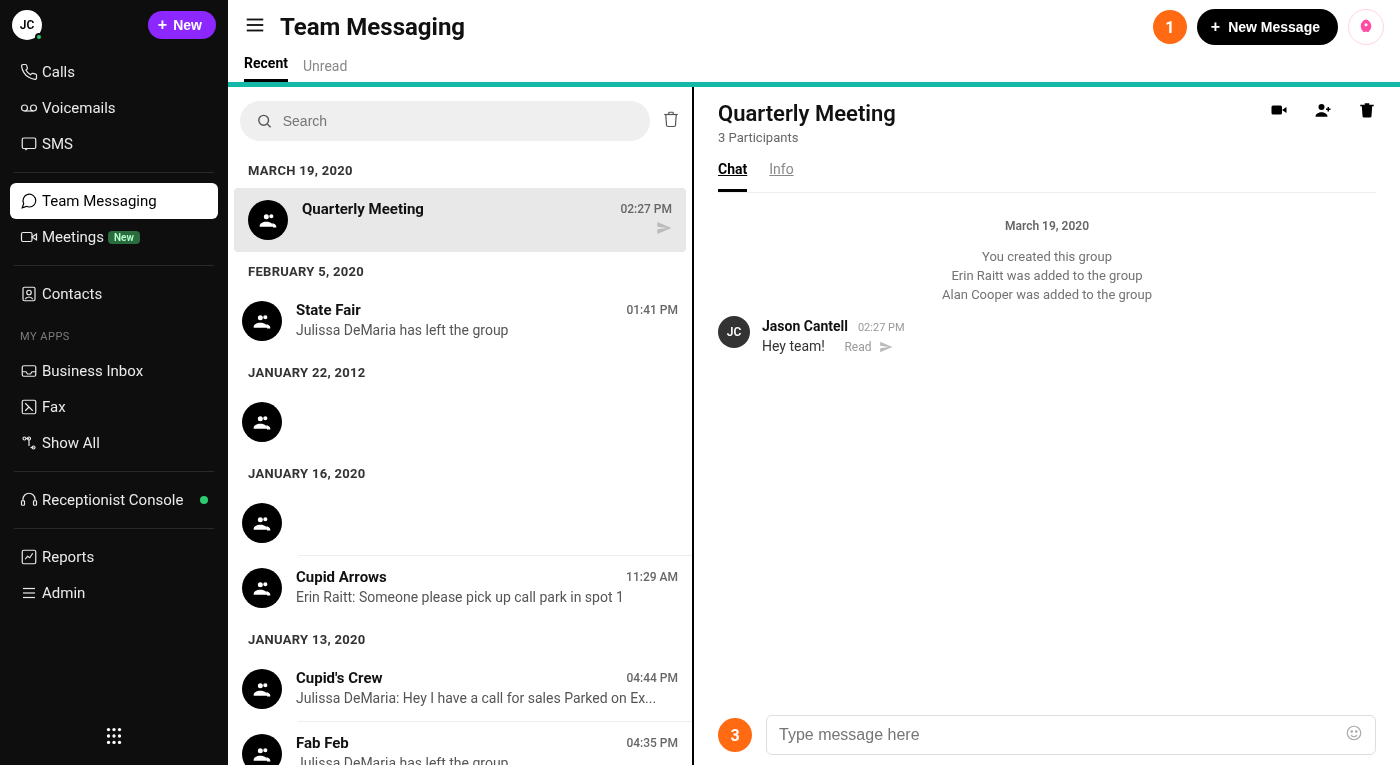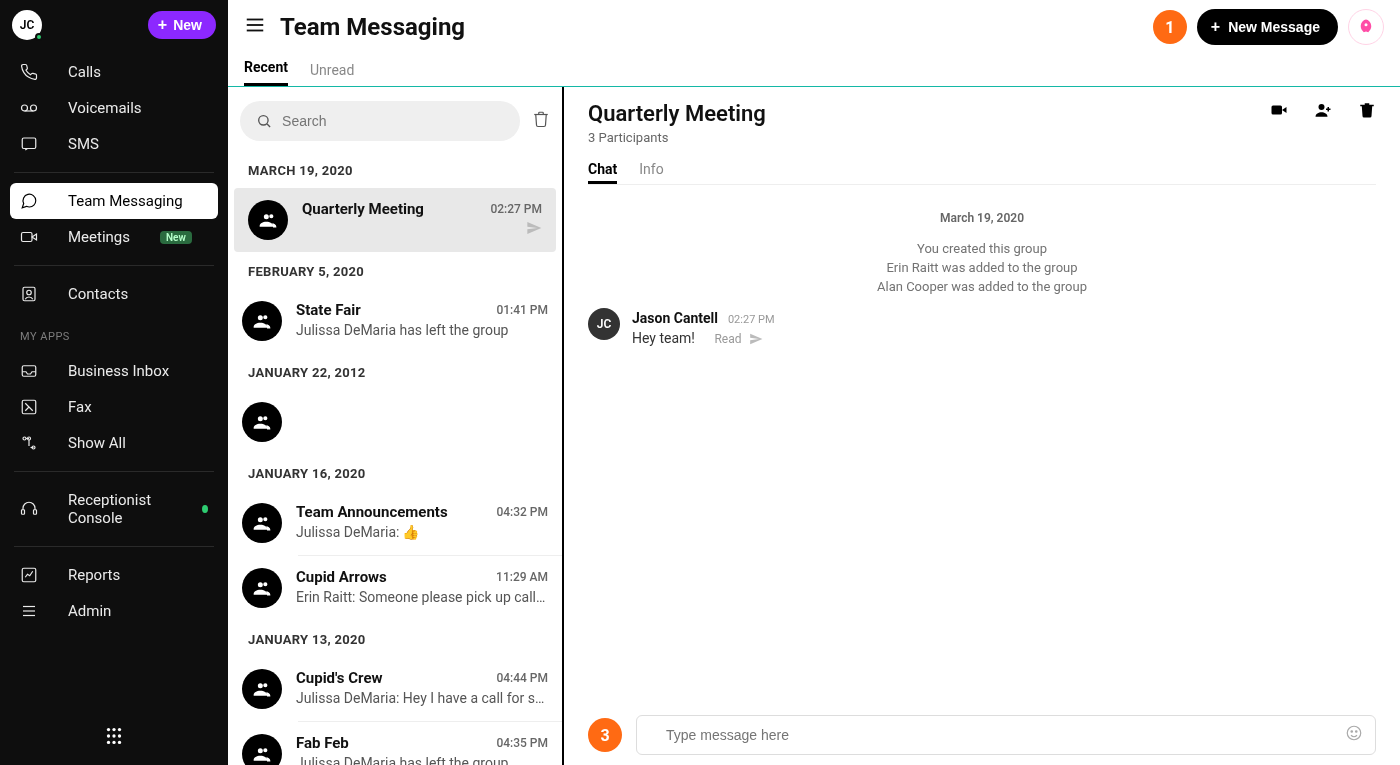--- a/index.html
+++ b/index.html
@@ -6,47 +6,47 @@
   body { font-family: -apple-system, BlinkMacSystemFont, "Segoe UI", Roboto, Helvetica, Arial, sans-serif; background:#fff; color:#111; width:1400px; height:765px; overflow:hidden;}
   .app { display:flex; height:765px; }
   
   .sidebar { width:228px; background:#0e0e0e; color:#fff; display:flex; flex-direction:column; }
   .sb-top { display:flex; align-items:center; padding:10px 12px; }
   .avatar-circle { width:30px; height:30px; border-radius:50%; background:#fff; color:#000; font-size:12px; font-weight:600; display:flex; align-items:center; justify-content:center; position:relative;}
   .status-dot { width:8px; height:8px; border-radius:50%; background:#2ecc71; border:2px solid #0e0e0e; position:absolute; right:-1px; bottom:-1px;}
   .new-btn { margin-left:auto; background:#8c28ff; color:#fff; border:none; border-radius:18px; padding:6px 14px 6px 10px; font-size:14px; font-weight:600; display:flex; align-items:center; gap:6px; cursor:pointer;}
   .new-btn .plus { font-size:16px; line-height:1; }
   .sb-nav { padding:4px 10px; }
-  .sb-item { display:flex; align-items:center; gap:30px; padding:9px 10px; border-radius:6px; color:#eaeaea; font-size:15px; cursor:pointer;}
+  .sb-item { display:flex; align-items:center; gap:4px; padding:9px 10px; border-radius:6px; color:#eaeaea; font-size:15px; cursor:pointer;}
   .sb-item svg { width:18px; height:18px; fill:none; stroke:#eaeaea; stroke-width:1.6; flex-shrink:0;}
   .sb-item.active { background:#fff; color:#000;}
   .sb-item.active svg { stroke:#000; }
   .sb-divider { border:none; border-top:1px solid #2a2a2a; margin:6px 14px; }
   .sb-badge { background:#2a6b3f; color:#b6ffcb; font-size:10px; padding:1px 6px; border-radius:4px; font-weight:600;}
   .sb-heading { color:#7d7d7d; font-size:11px; letter-spacing:0.5px; padding:14px 20px 6px; }
   .sb-item .dot { width:8px; height:8px; border-radius:50%; background:#2ecc71; margin-left:auto;}
   .dialpad-btn { margin-top:auto; padding:18px 0; display:flex; justify-content:center; cursor:pointer;}
   .dialpad-btn svg { width:22px; height:22px; fill:#fff; }
   
   .main { flex:1; display:flex; flex-direction:column; }
   .header { height:55px; display:flex; align-items:center; padding:0 16px; gap:14px; border-bottom:1px solid #fff;}
   .burger { cursor:pointer; }
   .burger svg { width:22px; height:22px; stroke:#111; fill:none; stroke-width:2;}
   .title { font-size:24px; font-weight:700; }
   .hdr-right { margin-left:auto; display:flex; align-items:center; gap:10px;}
   .orange-badge { width:34px; height:34px; border-radius:50%; background:#ff6a13; color:#fff; font-weight:700; display:flex; align-items:center; justify-content:center; font-size:16px;}
   .new-msg-btn { background:#000; color:#fff; border:none; border-radius:20px; padding:9px 18px 9px 14px; font-size:14px; font-weight:600; display:flex; align-items:center; gap:8px; cursor:pointer;}
   .rocket { width:36px; height:36px; border-radius:50%; border:1px solid #ffd3e6; display:flex; align-items:center; justify-content:center; cursor:pointer;}
   .rocket svg { width:18px; height:18px; fill:#ff4da6; }
-  .tabs { display:flex; gap:22px; padding:0 16px; height:32px; align-items:flex-end; border-bottom:1px solid #14b8a6;}
+  .tabs { display:flex; gap:15px; padding:0 16px; height:32px; align-items:flex-end; border-bottom:5px solid #14b8a6;}
   .tab { font-size:14px; color:#888; padding-bottom:8px; cursor:pointer; }
   .tab.active { color:#000; font-weight:700; border-bottom:3px solid #000;}
   .content { flex:1; display:flex; overflow:hidden;}
   
-  .listcol { width:336px; border-right:2px solid #000; overflow-y:auto;}
+  .listcol { width:466px; border-right:2px solid #000; overflow-y:auto;}
   .searchbar-row { display:flex; align-items:center; gap:12px; padding:14px 12px 10px 12px;}
   .searchbar { flex:1; background:#efefef; border-radius:22px; height:40px; display:flex; align-items:center; padding:0 16px; gap:10px;}
   .searchbar svg { width:18px; height:18px; stroke:#555; fill:none; stroke-width:2;}
   .searchbar input { border:none; background:transparent; font-size:14px; outline:none; width:100%;}
   .trash-sm svg { width:18px; height:18px; stroke:#555; fill:none; stroke-width:1.6;}
   .date-hdr { font-size:13px; font-weight:700; color:#333; padding:12px 20px 10px; letter-spacing:0.3px;}
   .conv { display:flex; align-items:flex-start; gap:14px; padding:12px 14px; cursor:pointer; position:relative;}
   .conv.active { background:#e8e8e8; border-radius:4px; margin:0 6px;}
   .conv-divider { border:none; border-top:1px solid #eee; margin:0 0 0 70px;}
   .grp-icon { width:40px; height:40px; border-radius:50%; background:#000; display:flex; align-items:center; justify-content:center; flex-shrink:0;}
@@ -60,37 +60,37 @@
   .sent-indicator svg{width:16px;height:16px;fill:#bbb;}
   
   .chatcol { flex:1; display:flex; flex-direction:column; padding:14px 24px 10px 24px;}
   .chat-hdr { display:flex; align-items:flex-start;}
   .chat-title { font-size:22px; font-weight:600;}
   .chat-sub { font-size:13px; color:#666; margin-top:4px;}
   .chat-actions { margin-left:auto; display:flex; gap:26px; align-items:center;}
   .chat-actions .ic { cursor:pointer;}
   .chat-actions svg { width:18px; height:18px; fill:#000;}
   .chat-tabs { display:flex; gap:22px; margin-top:16px; border-bottom:1px solid #eee;}
-  .chat-tab { font-size:14px; color:#888; padding-bottom:4px; cursor:pointer;}
+  .chat-tab { font-size:14px; color:#888; padding-bottom:12px; cursor:pointer;text-decoration:underline;}
   .chat-tab.active { color:#000; font-weight:700; border-bottom:3px solid #000;}
   .chat-body { flex:1; overflow:auto; padding-top:20px;}
   .date-label-center { text-align:center; font-size:12px; color:#666; font-weight:600; padding:6px 0 14px;}
   .sys-msg { text-align:center; font-size:13px; color:#737373; padding:2px 0;}
   .msg-row { display:flex; gap:12px; margin-top:12px;}
   .msg-avatar { width:32px; height:32px; border-radius:50%; background:#333; color:#fff; font-size:12px; display:flex; align-items:center; justify-content:center; font-weight:600;}
   .msg-name { font-size:14px; font-weight:700;}
   .msg-time { font-size:11px; color:#999; margin-left:6px;}
   .msg-text { font-size:14px; color:#333; margin-top:3px;}
   .read-label { font-size:12px; color:#999; margin-left:16px;}
   .read-ic { display:inline-block; margin-left:4px;}
   .read-ic svg{width:14px;height:14px;fill:#bbb;vertical-align:middle;}
   .composer-row { display:flex; align-items:center; gap:14px; padding-top:10px;}
   .orange-badge.sm { width:34px; height:34px;}
   .composer { flex:1; border:1px solid #ddd; border-radius:6px; height:40px; display:flex; align-items:center; padding:0 12px;}
-  .composer input { border:none; flex:1; font-size:14px; outline:none;margin-left:17px;}
+  .composer input { border:none; flex:1; font-size:16px; outline:none;}
   .emoji svg { width:18px; height:18px; stroke:#aaa; fill:none; stroke-width:1.6;}
 </style>
 </head>
 <body>
 
 <div class="app">
 
   <div class="sidebar">
     <div class="sb-top">
       <div class="avatar-circle">
@@ -319,27 +319,20 @@
                 </svg>
               </div>
             </div>
             <div class="date-hdr">JANUARY 16, 2020</div>
             <div class="conv">
               <div class="grp-icon">
                 <svg viewBox="0 0 24 24">
                   <path d="M10 11a3 3 0 1 0 0-6 3 3 0 0 0 0 6zm6-1a2.5 2.5 0 1 0 0-5 2.5 2.5 0 0 0 0 5zM2 19c0-3 3.5-5 8-5s8 2 8 5v1H2v-1zm15-3c2 .3 5 1.5 5 4v1h-4v-1c0-1.6-.4-2.9-1-4z"></path>
                 </svg>
               </div>
-      <div class="conv-body">
-        <div class="conv-top">
-                  <span class="conv-title">Team Announcements</span>
-                  <span class="conv-time">04:32 PM</span>
-                </div>
-        <div class="conv-preview">Julissa DeMaria: 👍</div>
-      </div>
             </div>
             <hr class="conv-divider">
             <div class="conv">
               <div class="grp-icon">
                 <svg viewBox="0 0 24 24">
                   <path d="M10 11a3 3 0 1 0 0-6 3 3 0 0 0 0 6zm6-1a2.5 2.5 0 1 0 0-5 2.5 2.5 0 0 0 0 5zM2 19c0-3 3.5-5 8-5s8 2 8 5v1H2v-1zm15-3c2 .3 5 1.5 5 4v1h-4v-1c0-1.6-.4-2.9-1-4z"></path>
                 </svg>
               </div>
       <div class="conv-body">
         <div class="conv-top">

